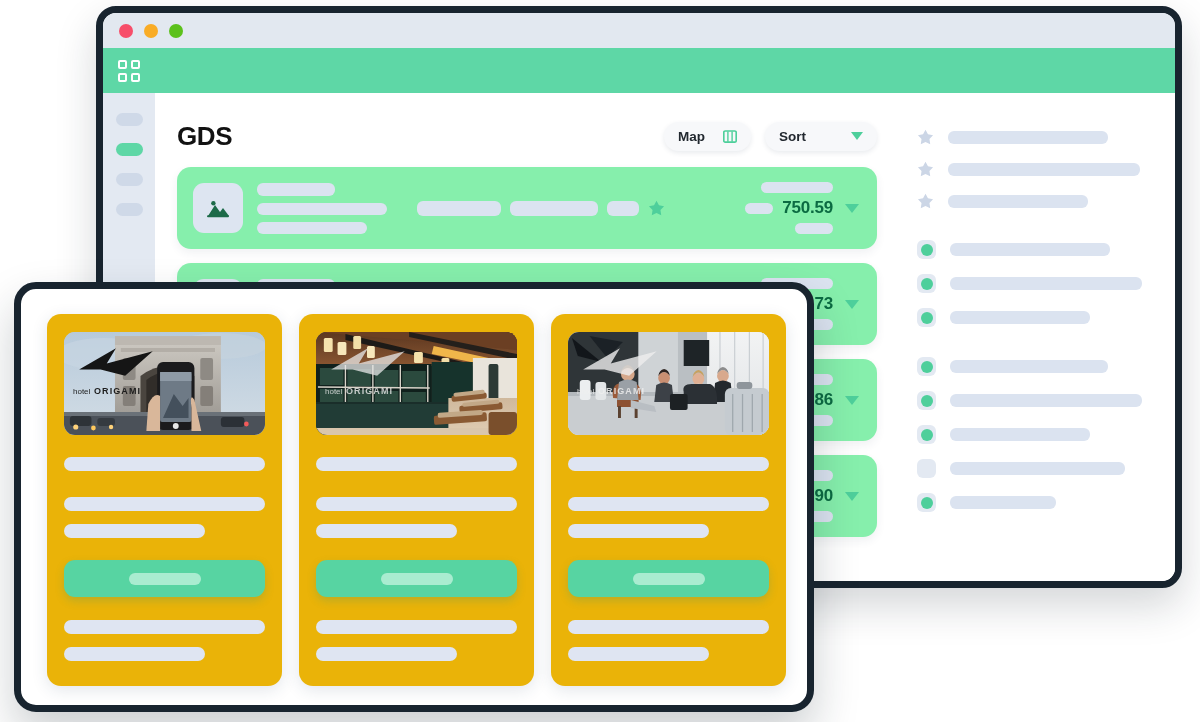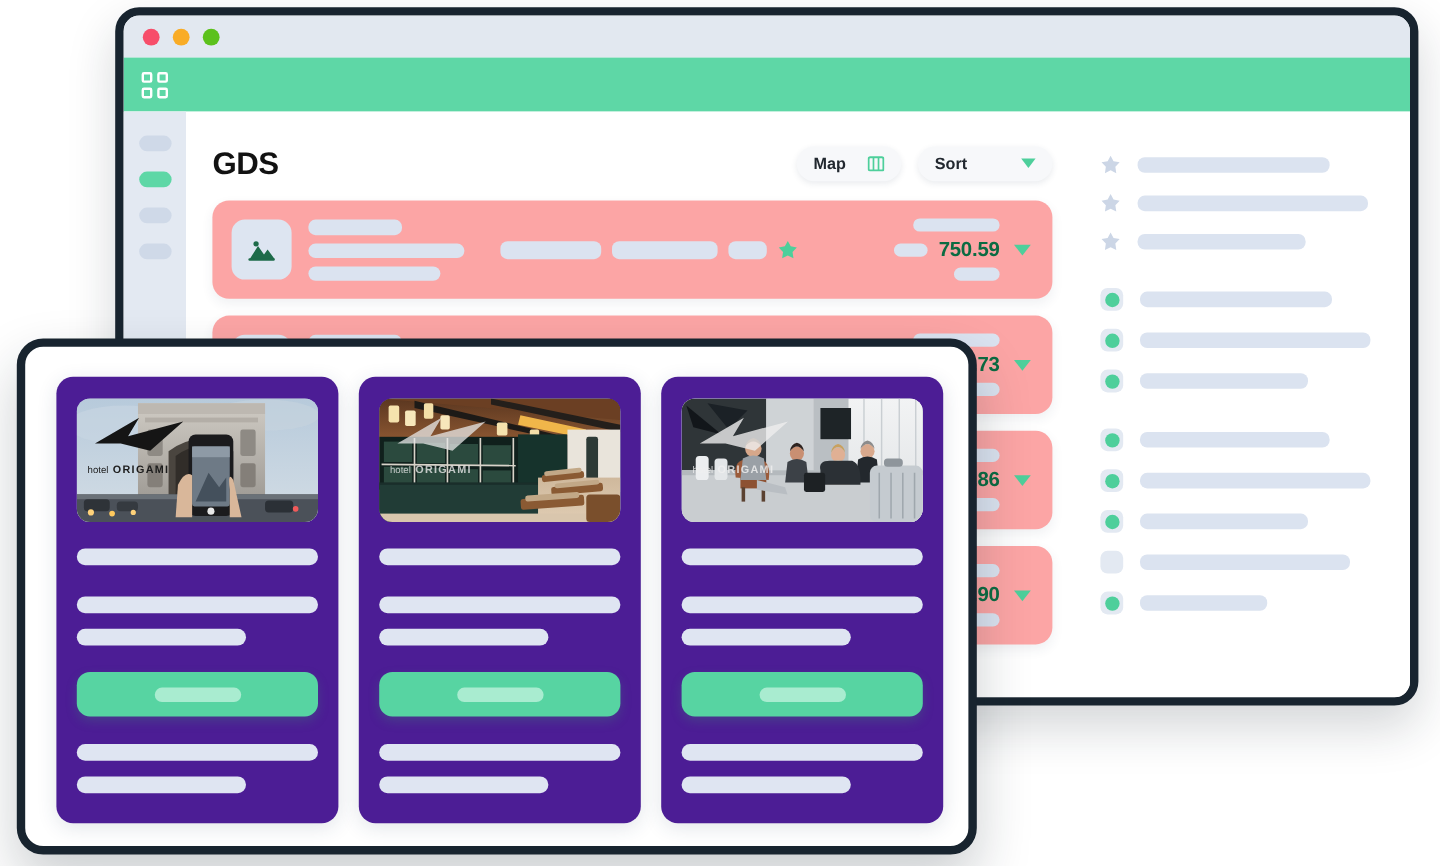--- a/index.html
+++ b/index.html
@@ -150,21 +150,21 @@
   
   .list {
     margin-top: 14px;
     padding-right: 26px;
     display: flex;
     flex-direction: column;
     gap: 14px;
   }
   .row {
     height: 82px;
-    background: #fca5a5;
+    background: #86efac;
     border-radius: 14px;
     box-shadow: 0 4px 10px rgba(40,60,90,0.07);
     display: flex;
     align-items: center;
     padding: 0 18px 0 16px;
     position: relative;
   }
   .thumb {
     width: 50px; height: 50px;
     flex: 0 0 50px;
@@ -259,21 +259,21 @@
     padding: 25px 0 0 26px;
     overflow: hidden;
   }
   .cards {
     display: flex;
     gap: 17px;
   }
   .card {
     width: 235px;
     flex: 0 0 235px;
-    background: #4c1d95;
+    background: #eab308;
     border-radius: 14px;
     box-shadow: 0 4px 16px rgba(40,60,90,0.13);
     padding: 18px 17px 22px 17px;
     height: 372px;
   }
   .card-photo {
     height: 103px;
     border-radius: 11px;
     position: relative;
     overflow: hidden;

